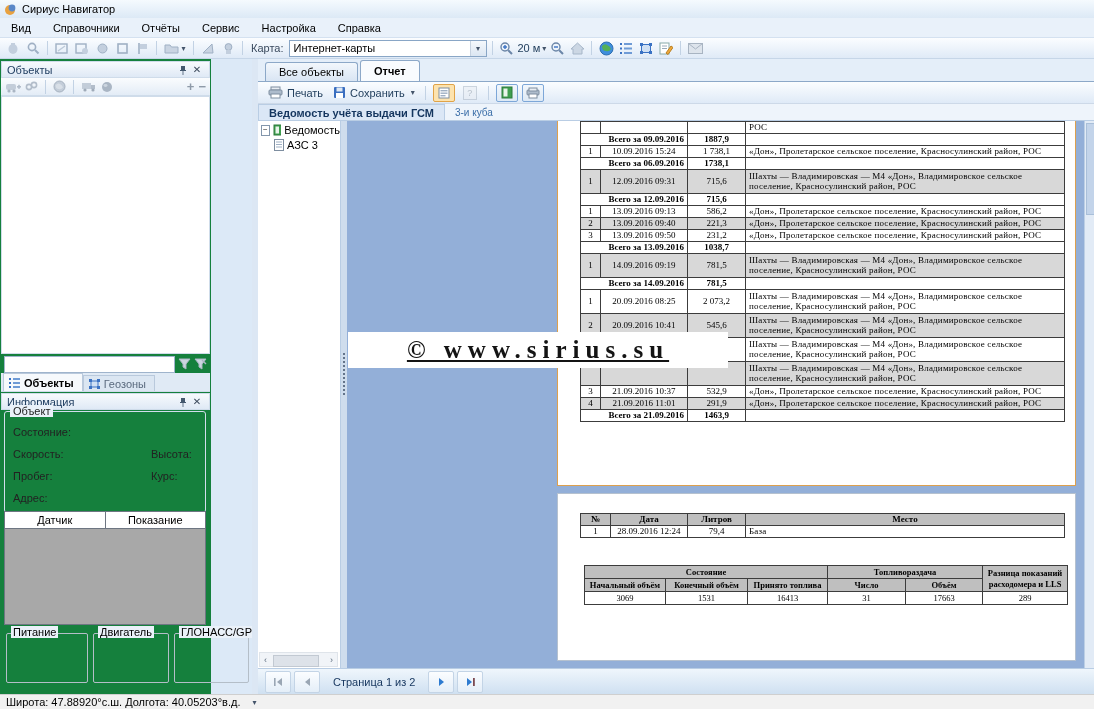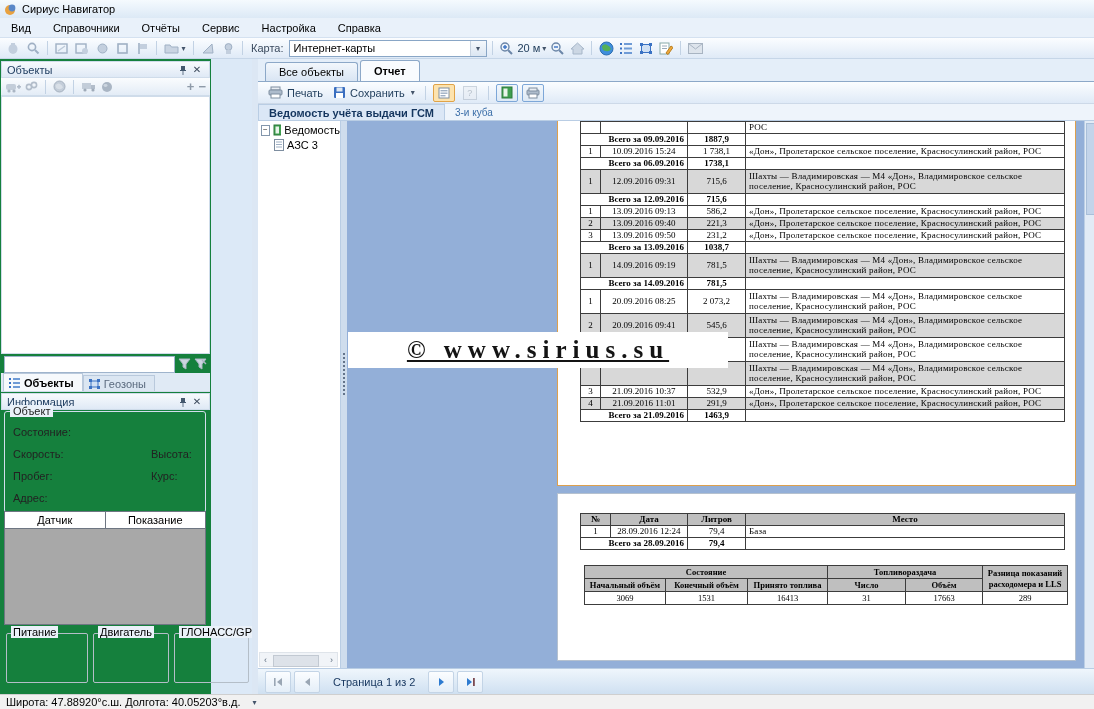--- a/index.html
+++ b/index.html
@@ -599,21 +599,21 @@
                   <td class="p"></td>
                 </tr>
                 <tr class="r2">
                   <td class="n">1</td>
                   <td class="d">20.09.2016 08:25</td>
                   <td class="l">2 073,2</td>
                   <td class="p">Шахты — Владимировская — М4 «Дон», Владимировское сельское поселение, Красносулинский район, РОС</td>
                 </tr>
                 <tr class="r2 gray">
                   <td class="n">2</td>
-                  <td class="d">20.09.2016 09:41</td>
+                  <td class="d">20.09.2016 10:41</td>
                   <td class="l">545,6</td>
                   <td class="p">Шахты — Владимировская — М4 «Дон», Владимировское сельское поселение, Красносулинский район, РОС</td>
                 </tr>
                 <tr class="r2">
                   <td class="n"></td>
                   <td class="d"></td>
                   <td class="l"></td>
                   <td class="p">Шахты — Владимировская — М4 «Дон», Владимировское сельское поселение, Красносулинский район, РОС</td>
                 </tr>
                 <tr class="r2 gray">
@@ -656,25 +656,20 @@
                 <td>№</td>
                 <td>Дата</td>
                 <td>Литров</td>
                 <td>Место</td>
               </tr>
               <tr class="r1">
                 <td class="n">1</td>
                 <td class="d">28.09.2016 12:24</td>
                 <td class="l">79,4</td>
                 <td class="p">База</td>
-              </tr>
-              <tr class="total r1">
-                <td class="tl" colspan="2">Всего за 28.09.2016</td>
-                <td class="l">79,4</td>
-                <td class="p"></td>
               </tr>
             </tbody>
           </table>
 
           <table class="rpt" id="t3">
             <colgroup>
                 <col style="width:81px">
                 <col style="width:82px">
                 <col style="width:80px">
                 <col style="width:78px">

